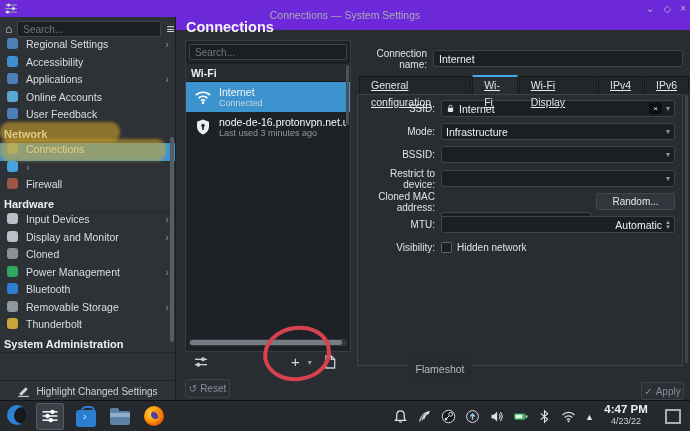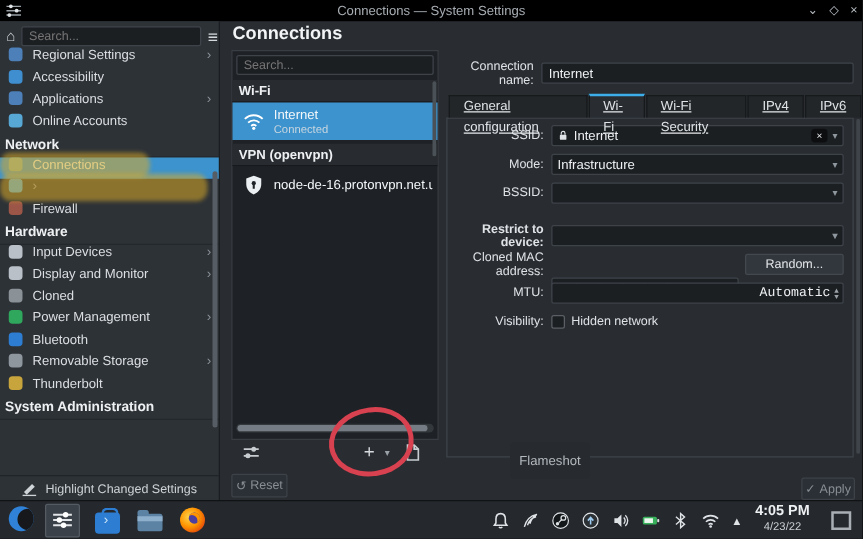--- a/index.html
+++ b/index.html
@@ -1,22 +1,22 @@
 <!DOCTYPE html>
 <html><head>
 <meta charset="utf-8">
 <style>
   * { margin:0; padding:0; box-sizing:border-box; }
   html,body { background:#000; }
   .screen { position:relative; width:690px; height:431px; overflow:hidden;
     background:#292d32; font-family:"Liberation Sans", sans-serif; color:#e8eaec; }
 
   
-  .titlebar { position:absolute; left:0; top:0; width:690px; height:17px;
-    background:#000000; display:flex; align-items:center; justify-content:center;
+  .titlebar { position:absolute; left:0; top:0; width:690px; height:30px;
+    background:#6d28d9; display:flex; align-items:center; justify-content:center;
     font-size:10.5px; color:#a7adb3; }
   .tb-appicon { position:absolute; left:4px; top:2px; width:14px; height:12px; }
   .tb-controls { position:absolute; right:4px; top:0; height:17px; display:flex; gap:9px;
     align-items:center; color:#b6bcc2; font-size:10px; }
   .tb-btn { cursor:default; line-height:17px; }
 
   
   .sidebar { position:absolute; left:0; top:17px; width:176px; height:383px;
     background:#2d3237; border-right:1px solid #1b1e21; }
   .side-top { display:flex; align-items:center; gap:5px; padding:4px 4px 2px 5px; }
@@ -82,34 +82,34 @@
 
   .tabs { position:absolute; left:359px; top:76px; display:flex; z-index:2;text-decoration:underline; }
   .tab { height:18px; line-height:17px; padding:0 11px; font-size:10.5px; color:#dfe3e6;
     background:#232629; border:1px solid #17191b; border-bottom:none; margin-right:1px; }
   .tab.active { background:#292d32; border-top:2px solid #3daee9; height:19px; position:relative; top:-1px; }
 
   .group-box { position:absolute; left:357px; top:94px; width:326px; height:272px;
     border:1px solid #3e434a; background:#292d32; padding-top:5px; }
   .f-row { display:flex; align-items:center; height:17px; margin:0 7px 6px 3px; }
   .f-row .fld-label { width:80px; flex:none; }
-  .f-gap { margin-top:17px;font-weight:bold; }
+  .f-gap { margin-top:7px; }
   .combo { flex:1; height:17px; background:#1c1f22; border:1px solid #3e434a; border-radius:2px;
     display:flex; align-items:center; padding:0 4px; gap:4px; font-size:10.5px; color:#eef0f2; }
   .combo .spacer { flex:1; }
   .combo-caret { color:#8f979e; font-size:8px; }
   .clear-ic { width:13px; height:11px; background:#0c0e10; border-radius:3px; color:#e8eaec;
     font-size:8px; line-height:11px; text-align:center; }
   .lock-ic { width:9px; height:11px; }
   .mac-input { width:150px; height:17px; background:#1c1f22; border:1px solid #3e434a; border-radius:2px;
     color:#767d84; font-size:10px; padding:0 5px; font-family:"Liberation Mono",monospace;margin-top:38px; }
   .small-btn { margin-left:5px; flex:1; height:17px; background:#32373d; border:1px solid #43484f;
     border-radius:2px; color:#e3e6e9; font-size:10px; text-align:center; line-height:16px; }
   .spin { flex:1; height:17px; background:#1c1f22; border:1px solid #3e434a; border-radius:2px;
-    display:flex; align-items:center; justify-content:flex-end; gap:3px; font-size:10.5px; color:#eef0f2; padding:0 3px;font-family:Liberation Mono, monospace; }
+    display:flex; align-items:center; justify-content:flex-end; gap:3px; font-size:10.5px; color:#eef0f2; padding:0 3px; }
   .spin-arrows { display:flex; flex-direction:column; font-size:6px; color:#9aa1a7; line-height:5px; }
   .checkbox { width:11px; height:11px; background:#1c1f22; border:1px solid #5a6066; border-radius:2px; }
   .cb-label { font-size:10px; color:#dfe3e6; margin-left:5px; }
   .form-vscroll { position:absolute; right:2px; top:95px; width:3px; height:268px; background:#3f444a; border-radius:2px; }
 
   
   .btn { position:absolute; background:#2b3036; border:1px solid #3d4248; border-radius:2px;
     color:#878e94; font-size:10px; display:flex; align-items:center; justify-content:center; gap:3px; }
   .reset-btn { left:185px; top:379px; width:45px; height:19px; }
   .apply-btn { left:641px; top:382px; width:43px; height:18px; }
@@ -196,20 +196,24 @@
         </div>
         <div class="side-item">
           <span class="side-ic" style="background: rgb(77, 127, 184);"></span>
           <span class="side-label">Applications</span>
           <span class="side-arrow">›</span>
         </div>
         <div class="side-item">
           <span class="side-ic" style="background: rgb(88, 168, 214);"></span>
           <span class="side-label">Online Accounts</span>
         </div>
+        <div class="side-item">
+          <span class="side-ic" style="background: rgb(77, 127, 184);"></span>
+          <span class="side-label">User Feedback</span>
+        </div>
         <div class="side-header">Network</div>
         <div class="side-item sel">
           <span class="side-ic" style="background: rgb(134, 176, 160);"></span>
           <span class="side-label">Connections</span>
         </div>
         <div class="side-item">
           <span class="side-ic" style="background: rgb(69, 163, 224);"></span>
           <span class="side-arrow">›</span>
         </div>
         <div class="side-item">
@@ -272,29 +276,29 @@
               <path d="M2.5 9.5 A13.5 13.5 0 0 1 21.5 9.5" fill="none" stroke="#fff" stroke-width="2"></path>
               <path d="M6 13.5 A8.5 8.5 0 0 1 18 13.5" fill="none" stroke="#fff" stroke-width="2"></path>
               <path d="M9.3 17 A4 4 0 0 1 14.7 17" fill="none" stroke="#fff" stroke-width="2"></path>
               <circle cx="12" cy="19.5" r="1.7" fill="#fff"></circle>
             </svg></span>
           <div class="ci-text">
             <div class="ci-title">Internet</div>
             <div class="ci-sub">Connected</div>
           </div>
         </div>
-        <div class="conn-group-header">VPN (openvpn)</div>
         <div class="conn-item">
           <span class="ci-ic"><svg viewBox="0 0 24 24" width="18" height="18">
               <path d="M12 2 L20 5 V11 C20 17 16 20.5 12 22 C8 20.5 4 17 4 11 V5 Z" fill="#eceff1"></path>
               <circle cx="12" cy="10" r="2.2" fill="#1e2226"></circle>
               <rect x="10.9" y="11" width="2.2" height="5" fill="#1e2226"></rect>
             </svg></span>
           <div class="ci-text">
             <div class="ci-title">node-de-16.protonvpn.net.udp</div>
+            <div class="ci-sub">Last used 3 minutes ago</div>
           </div>
         </div>
       </div>
     <div class="conn-vscroll"></div>
     <div class="conn-hscroll-track">
       <div class="conn-hscroll"></div>
     </div>
   </div>
 
   <div class="list-tools">
@@ -313,21 +317,21 @@
   </div>
 
   <div class="name-row">
     <span class="fld-label">Connection name:</span>
     <input class="text-input" value="Internet" style="">
   </div>
 
   <div class="tabs" id="tabs">
       <div class="tab">General configuration</div>
       <div class="tab active">Wi-Fi</div>
-      <div class="tab">Wi-Fi Security</div>
+      <div class="tab">Wi-Fi Display</div>
       <div class="tab">IPv4</div>
       <div class="tab">IPv6</div>
     </div>
 
   <div class="group-box" id="fields">
       <div class="f-row">
         <span class="fld-label">SSID:</span>
         <div class="combo">
           <span class="lock-ic"><svg viewBox="0 0 24 24" width="9" height="11">
               <rect x="5" y="10" width="14" height="11" rx="2" fill="#dfe3e6"></rect>
@@ -452,21 +456,21 @@
       </svg>
       <svg class="tray-ic" viewBox="0 0 24 24">
         <path d="M2.5 9.5 A13.5 13.5 0 0 1 21.5 9.5" fill="none" stroke="#dfe3e6" stroke-width="2"></path>
         <path d="M6 13.5 A8.5 8.5 0 0 1 18 13.5" fill="none" stroke="#dfe3e6" stroke-width="2"></path>
         <path d="M9.3 17 A4 4 0 0 1 14.7 17" fill="none" stroke="#dfe3e6" stroke-width="2"></path>
         <circle cx="12" cy="19.5" r="1.7" fill="#dfe3e6"></circle>
       </svg>
       <span class="caret-up">▲</span>
     </div>
     <div class="clock">
-      <div class="clock-time">4:05 PM</div>
+      <div class="clock-time">4:47 PM</div>
       <div class="clock-date">4/23/22</div>
     </div>
     <div class="show-desktop"></div>
   </div>
 
   <div class="hl-a"></div>
   <div class="hl-b"></div>
   <div class="red-circle"></div>
 </div>
 

